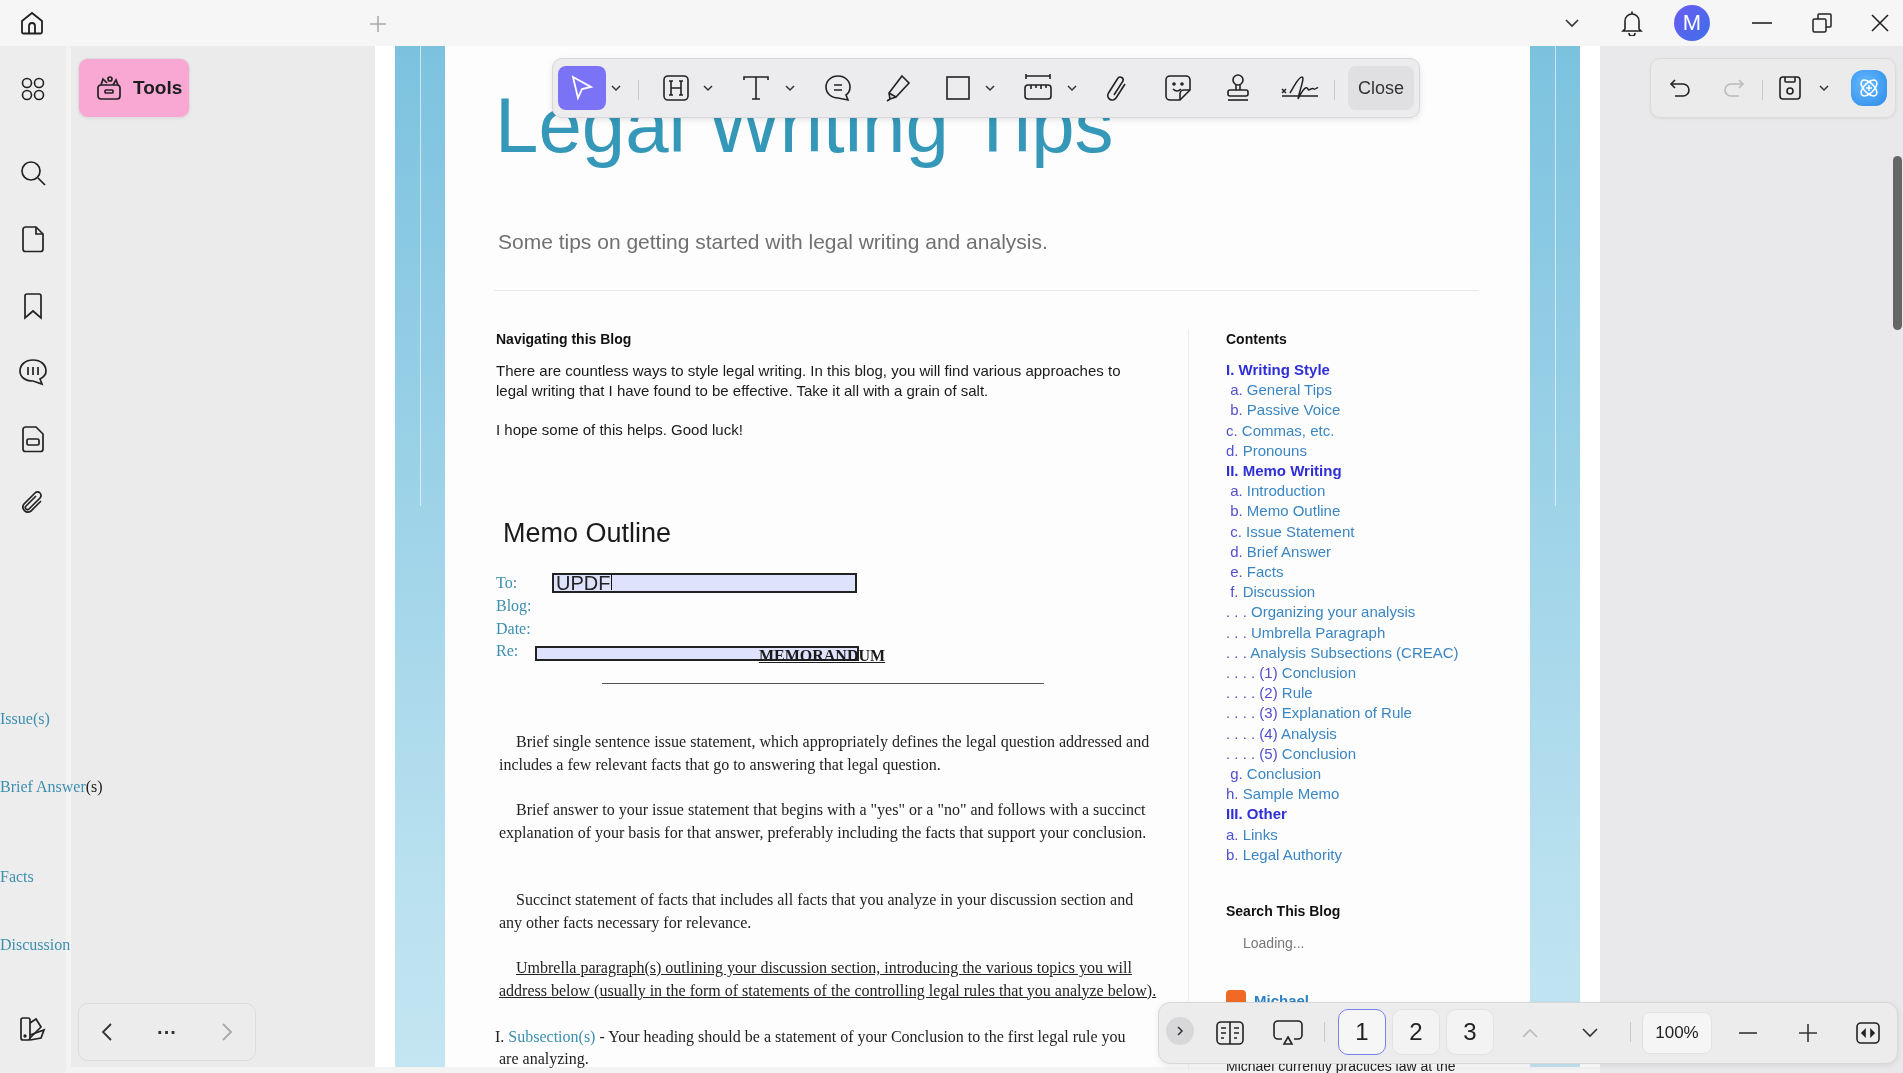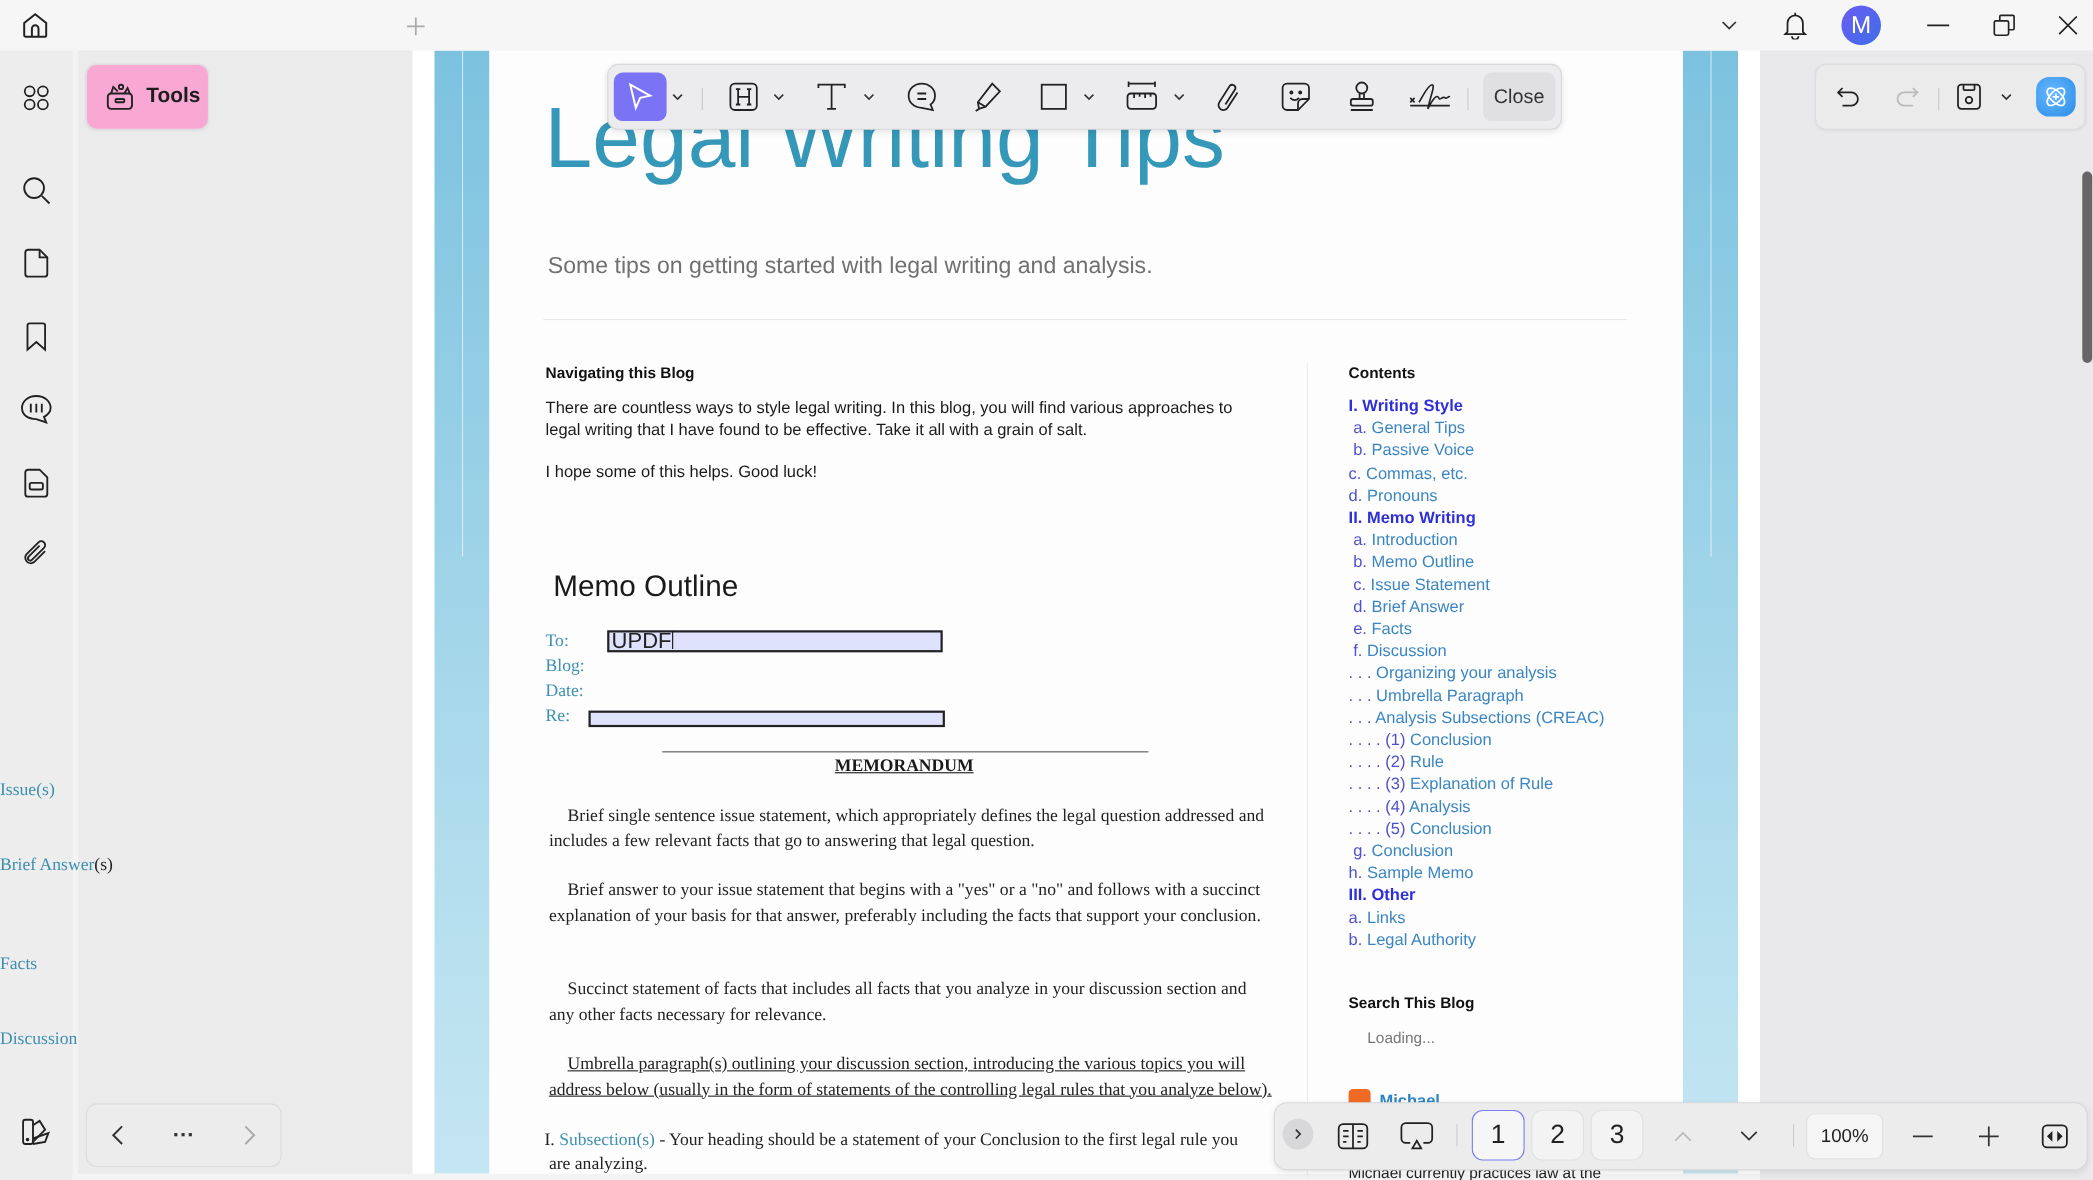--- a/index.html
+++ b/index.html
@@ -41,21 +41,21 @@
   .nav-p { position: absolute; left: 496px; top: 361px; width: 660px; font-size: 15px; line-height: 20px; color: #1a1a1a; white-space: pre-line; }
   .nav-p2 { position: absolute; left: 496px; top: 421px; font-size: 15px; color: #1a1a1a; }
 
   .memo-h { position: absolute; left: 503px; top: 518px; font-size: 27px; color: #1a1a1a; }
   .mfield-label { position: absolute; left: 496px; font-family: "Liberation Serif", serif; font-size: 16px; color: #3d8fb0; }
   .mfield { position: absolute; border: 2px solid #222; background: #dfe2fc; }
   .mfield .val { position: absolute; left: 2px; top: -1px; font-size: 20px; color: #222; line-height: 18px; height: 16px; overflow: hidden; padding-top: 0px; border-right: 1.5px solid #111; padding-right: 1px; }
   .memo-rule { position: absolute; left: 602px; top: 683px; width: 442px; height: 1px; background: #555; }
 
   .serif { font-family: "Liberation Serif", serif; }
-  .memo-title { position: absolute; left: 0; width: 1644px; text-align: center; top: 688px; font-size: 16px; font-weight: bold; text-decoration: underline; color: #1a1a1a; }
+  .memo-title { position: absolute; left: 0; width: 1644px; text-align: center; top: 647px; font-size: 16px; font-weight: bold; text-decoration: underline; color: #1a1a1a; }
   .sec-h { position: absolute; left: 0; width: 1644px; text-align: left; font-size: 16px; color: #3d8fb0; }
   .sec-h .plain { color: #222; }
   .para { position: absolute; left: 499px; width: 660px; font-size: 16px; line-height: 22.6px; color: #222; text-indent: 17px; }
   .sub-line { position: absolute; left: 495px; width: 665px; font-size: 16px; line-height: 22.6px; color: #222; }
   .sub-line .blue { color: #3d8fb0; }
 
   
   .contents-h { position: absolute; left: 1226px; top: 331px; font-size: 14px; font-weight: bold; color: #111; }
   .toc { position: absolute; left: 1226px; top: 360px; font-size: 15px; line-height: 20.2px; }
   .toc div { white-space: pre; }

